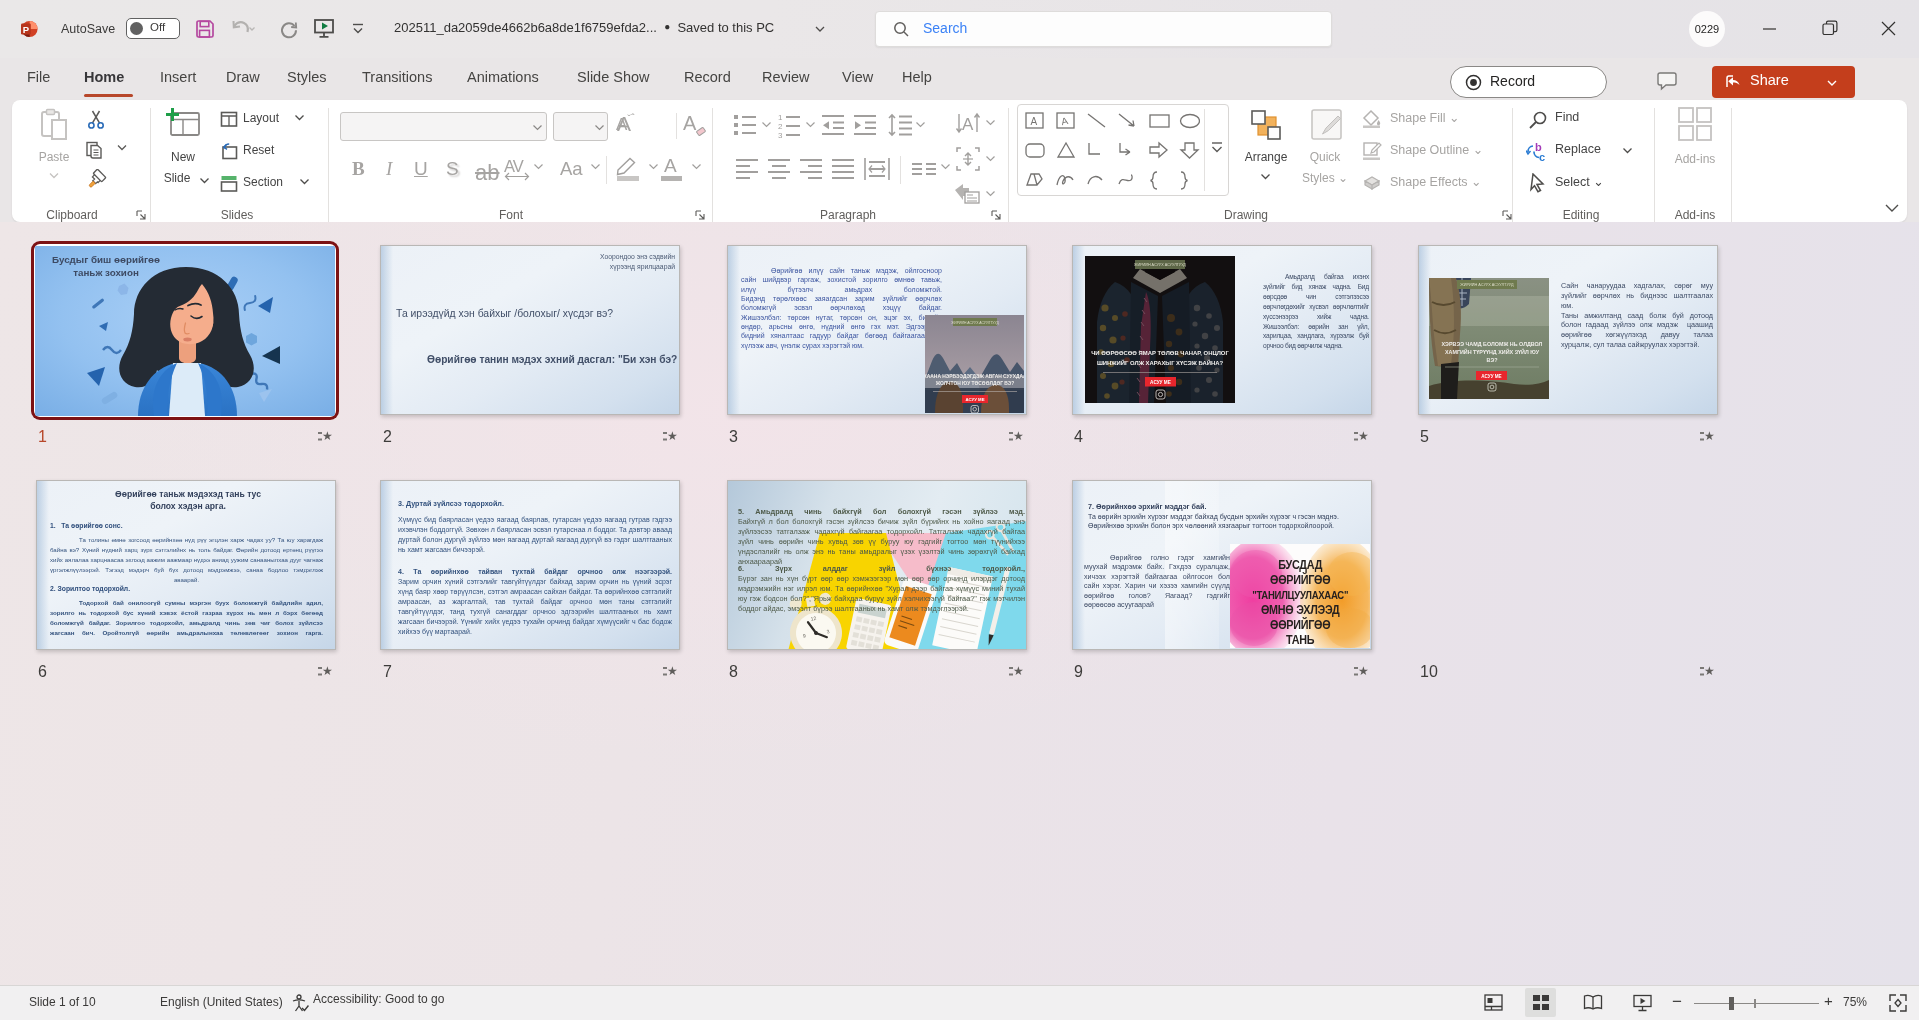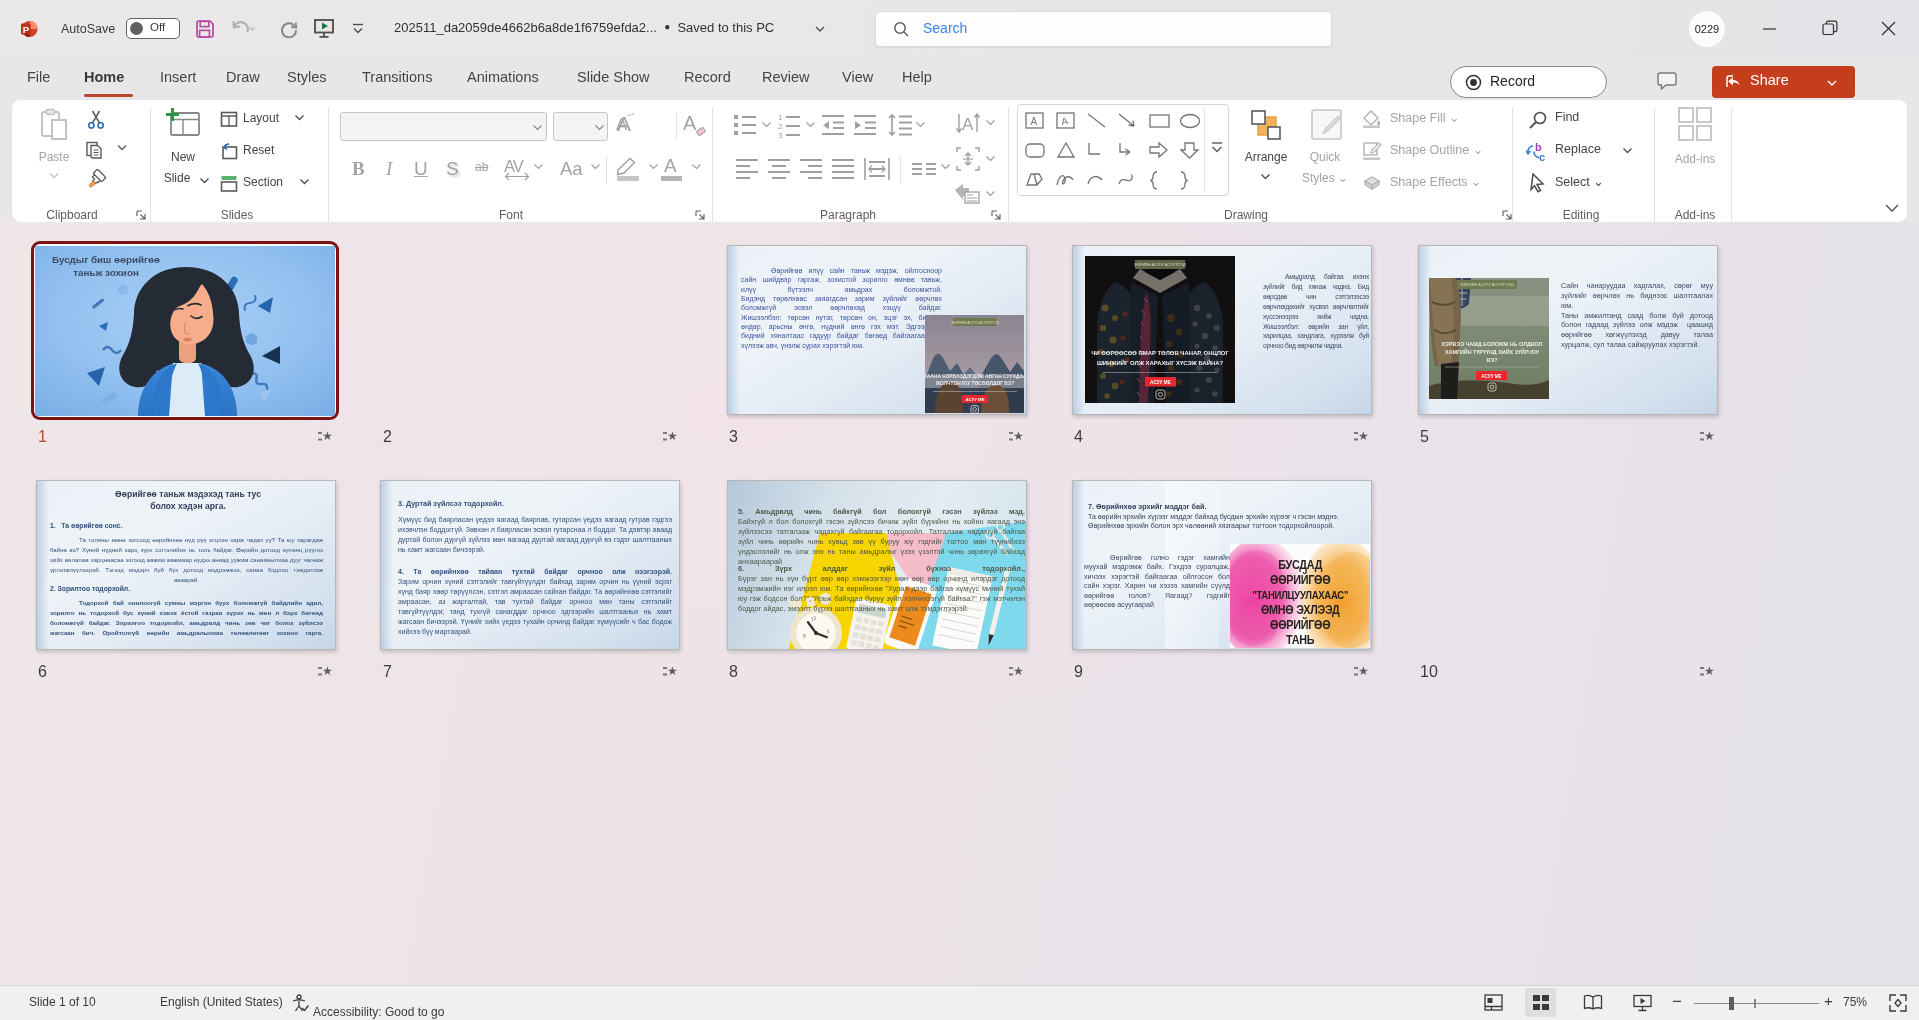--- a/index.html
+++ b/index.html
@@ -216,21 +216,21 @@
     <div class="abs gray" style="left:604px;top:15px;font-size:17px;font-weight:400">A<span style="font-size:11px;position:relative;top:-7px">ˇ</span></div>
     <div class="gsep" style="left:664px;top:13px;height:26px"></div>
     <div class="abs gray" style="left:671px;top:12px;font-size:20px;font-weight:500">A</div>
     <svg class="abs" style="left:684px;top:25px" width="13" height="12" viewBox="0 0 13 12">
         <rect x="1" y="4" width="8" height="5" rx="1" transform="rotate(-35 5 6.5)" fill="#f3c7cd" stroke="#a19f9d" stroke-width="1"></rect>
       </svg>
     <div class="abs gray" style="left:340px;top:58px;font-size:19px;font-weight:bold;font-family:'Liberation Serif',serif">B</div>
     <div class="abs gray" style="left:374px;top:58px;font-size:19px;font-style:italic;font-family:'Liberation Serif',serif">I</div>
     <div class="abs gray" style="left:402px;top:58px;font-size:19px;text-decoration:underline">U</div>
     <div class="abs gray" style="left:434px;top:58px;font-size:19px;text-shadow:2px 2px 2px #d0cecd">S</div>
-    <div class="abs gray" style="left:463px;top:60px;font-size:12px;text-decoration:line-through">ab</div>
+    <div class="abs gray" style="left:463px;top:60px;font-size:22px;text-decoration:line-through">ab</div>
     <div class="abs gray" style="left:492px;top:57px;font-size:16.5px;letter-spacing:-1px">AV</div>
     <svg class="abs" style="left:492px;top:72px" width="26" height="9" viewBox="0 0 26 9">
         <path d="M5 1 L1.5 4.5 L5 8 M21 1 L24.5 4.5 L21 8 M1.5 4.5 H24.5" fill="none" stroke="#a19f9d" stroke-width="1.2"></path>
       </svg>
     <svg class="abs" style="left:521px;top:63px" width="11" height="8" viewBox="0 0 11 8">
         <path d="M1.5 1.5 l4 4 l4 -4" fill="none" stroke="#a19f9d" stroke-width="1.2"></path>
       </svg>
     <div class="abs gray" style="left:548px;top:58px;font-size:18.5px">Aa</div>
     <svg class="abs" style="left:578px;top:63px" width="11" height="8" viewBox="0 0 11 8">
         <path d="M1.5 1.5 l4 4 l4 -4" fill="none" stroke="#a19f9d" stroke-width="1.2"></path>
@@ -482,20 +482,26 @@
           <ellipse cx="174" cy="77" rx="4.2" ry="5.8" fill="#f0a483"></ellipse>
           <path d="M167 38 C174 46 177.5 57 178 67 C180 80 176 90 167 95 C158 100 147 99 141 93 C136 88 134 80 136 72 C138 65 141 61 146 59.5 C154 57 160 50 163 44 C164.5 41 166 39 167 38 Z" fill="#f5ad8c"></path>
           <path d="M153 59.5 Q160 56 166 59" fill="none" stroke="#232a33" stroke-width="1.7" stroke-linecap="round"></path>
           <path d="M140 64 Q144 61.5 148 63" fill="none" stroke="#232a33" stroke-width="1.4" stroke-linecap="round"></path>
           <path d="M156 70 Q161.5 74.5 167 70.5" fill="none" stroke="#232a33" stroke-width="1.6" stroke-linecap="round"></path>
           <path d="M150.5 77 Q148.5 84 150 87 Q151.5 88.5 154 87.5" fill="none" stroke="#e08c63" stroke-width="1.3" stroke-linecap="round"></path>
           <ellipse cx="152.5" cy="93.5" rx="4.2" ry="1.9" fill="#d97f66"></ellipse>
           </svg>
         <div class="stext" style="left:14px;top:10px;width:116px;font-size:9.8px;font-weight:bold;color:#3d4a63;text-align:center;line-height:12.5px">Бусдыг биш өөрийгөө таньж зохион</div>
       </div>
+    </div>
+    <div class="slide sbg" style="left:380px;top:23px">
+      <div class="ledge"></div>
+      <div class="stext" style="right:4px;top:6px;width:110px;font-size:6.8px;line-height:9.5px;text-align:right;color:#4b5a74">Хоорондоо энэ сэдвийн<br>хүрээнд ярилцаарай</div>
+      <div class="stext" style="left:15px;top:62px;font-size:10.4px;color:#414f68">Та ирээдүйд хэн байхыг /болохыг/ хүсдэг вэ?</div>
+      <div class="stext" style="left:46px;top:108px;font-size:10.2px;font-weight:bold;color:#414f68">Өөрийгөө танин мэдэх эхний дасгал: "Би хэн бэ?</div>
     </div>
     <div class="slide sbg" style="left:727px;top:23px">
       <div class="ledge"></div>
       <div class="stext" style="left:13px;top:20px;width:201px;font-size:7px;line-height:9.35px;color:#3c55a0">
         <div class="jusall" style="text-indent:30px">Өөрийгөө илүү сайн таньж мэдэж, ойлгосноор</div>
         <div class="jusall">сайн шийдвэр гаргаж, зохистой зорилго өмнөө тавьж,</div>
         <div class="jusall">илүү бүтээлч амьдрах боломжтой.</div>
         <div class="jusall">Бидэнд төрөлхөөс заяагдсан зарим зүйлийг өөрчлөх</div>
         <div class="jusall">боломжгүй эсвэл өөрчлөхөд хэцүү байдаг.</div>
         <div class="jusall">Жишээлбэл: төрсөн нутаг, төрсөн он, эцэг эх, биеийн</div>
@@ -809,21 +815,21 @@
     <div class="sstar" style="left:1704px;top:442px">★</div>
   </div>
   <div id="statusbar">
     <div class="abs" style="left:29px;top:9px">Slide 1 of 10</div>
     <div class="abs" style="left:160px;top:9px">English (United States)</div>
     <svg class="abs" style="left:289px;top:7px" width="20" height="20" viewBox="0 0 20 20">
       <circle cx="10" cy="4" r="2" fill="none" stroke="#3b3a39" stroke-width="1.3"></circle>
       <path d="M4 8 C8 6.5 12 6.5 16 8 M10 8 v5 M10 13 l-3.5 5 M10 13 l3.5 5" fill="none" stroke="#3b3a39" stroke-width="1.3"></path>
       <path d="M13 15 l2.5 2.5 l4 -5" fill="none" stroke="#3b3a39" stroke-width="1.5"></path>
     </svg>
-    <div class="abs" style="left:313px;top:19px">Accessibility: Good to go</div>
+    <div class="abs" style="left:313px;top:6px">Accessibility: Good to go</div>
     <svg class="abs" style="left:1484px;top:8px" width="19" height="18" viewBox="0 0 19 18">
       <rect x="1" y="1" width="17" height="15" fill="none" stroke="#3b3a39" stroke-width="1.3"></rect>
       <path d="M1 12.5 h17 M7.5 12.5 V16" stroke="#3b3a39" stroke-width="1.3"></path>
       <rect x="3.5" y="4" width="5" height="5" fill="#3b3a39"></rect>
     </svg>
     <div class="abs" style="left:1525px;top:2px;width:31px;height:29px;background:#dededd;border-radius:2px"></div>
     <svg class="abs" style="left:1532px;top:8px" width="18" height="17" viewBox="0 0 18 17" fill="#3b3a39">
       <rect x="1" y="1" width="7" height="6"></rect>
         <rect x="10" y="1" width="7" height="6"></rect>
       <rect x="1" y="10" width="7" height="6"></rect>

